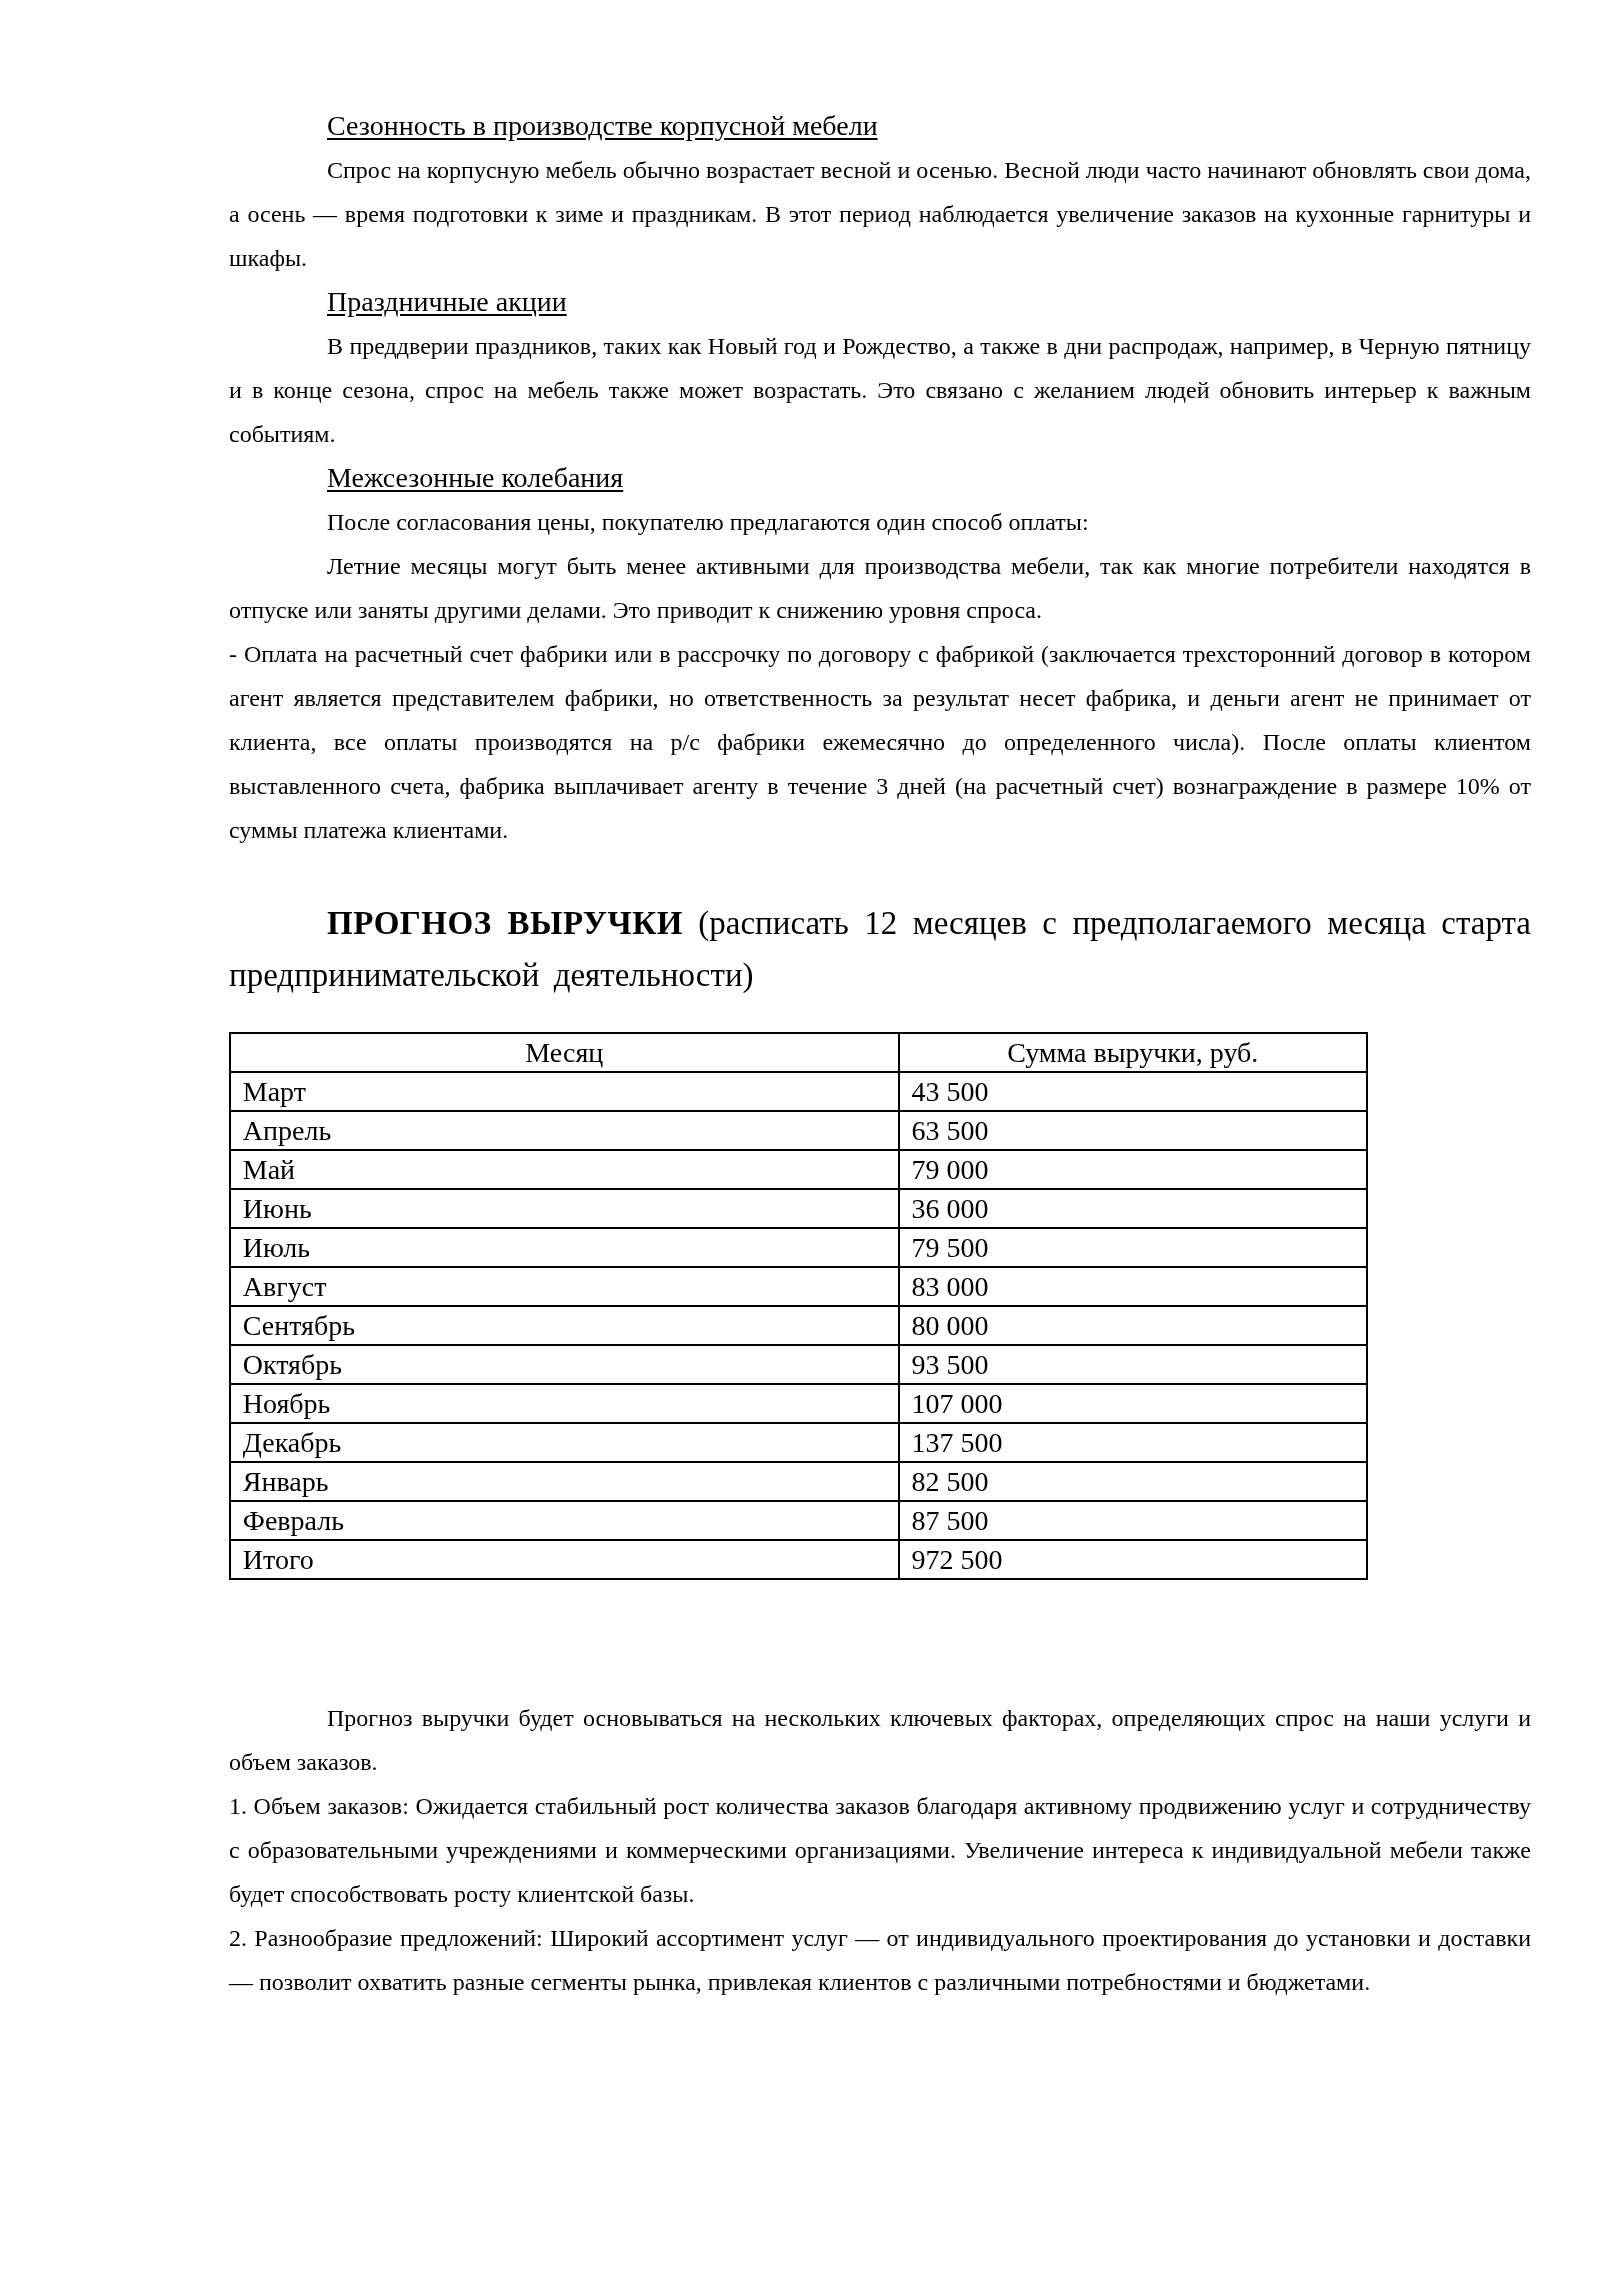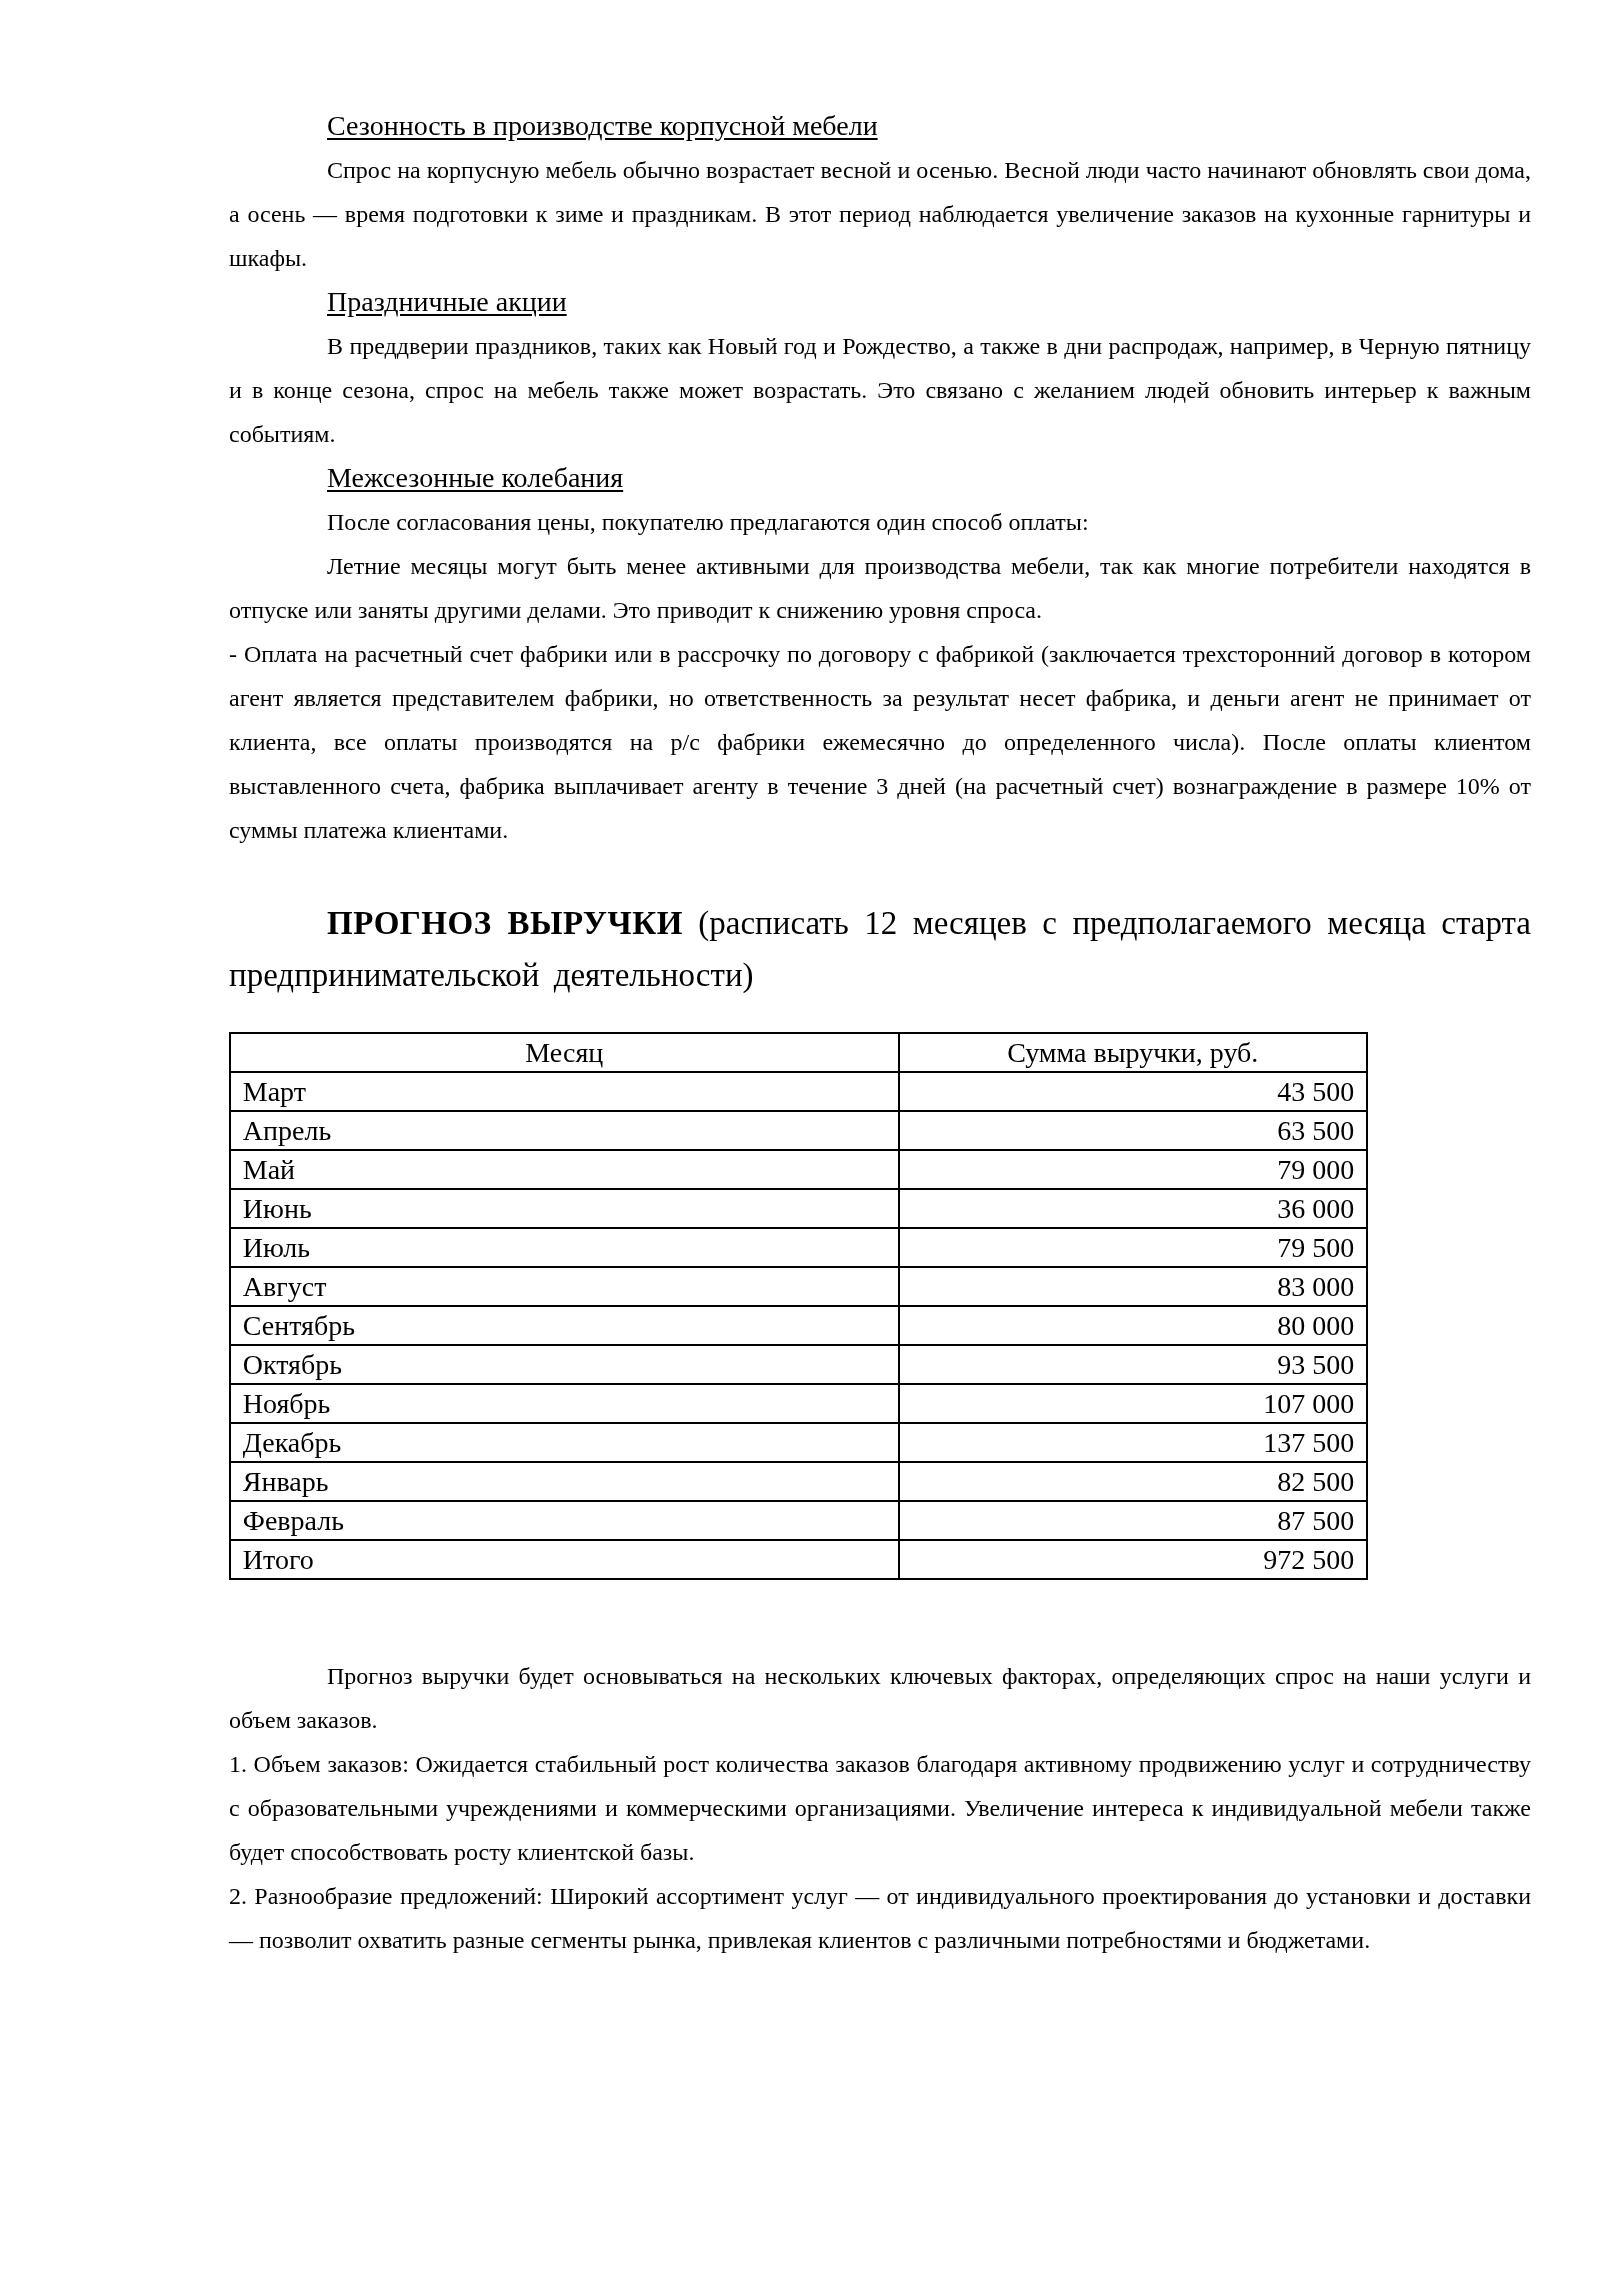--- a/index.html
+++ b/index.html
@@ -56,22 +56,22 @@
     }
     table.rev td, table.rev th {
       border: 2.9px solid #000;
       height: 37px;
       padding: 0 11.8px;
       line-height: 37px;
       font-weight: normal;
     }
     table.rev th { text-align: center; }
     table.rev td.month { text-align: left; width: 643px; }
-    table.rev td.amount { text-align: right; }
-    .after-table { margin-top: 74px; }
+    table.rev td.amount { text-align: left; }
+    .after-table { margin-top: 116px; }
   </style>
 </head>
 <body>
 
 <div class="page">
 
   <p class="subhead">Сезонность в производстве корпусной мебели</p>
   <p class="p indent">Спрос на корпусную мебель обычно возрастает весной и осенью. Весной люди часто начинают обновлять свои дома, а осень — время подготовки к зиме и праздникам. В этот период наблюдается увеличение заказов на кухонные гарнитуры и шкафы.</p>
 
   <p class="subhead">Праздничные акции</p>

